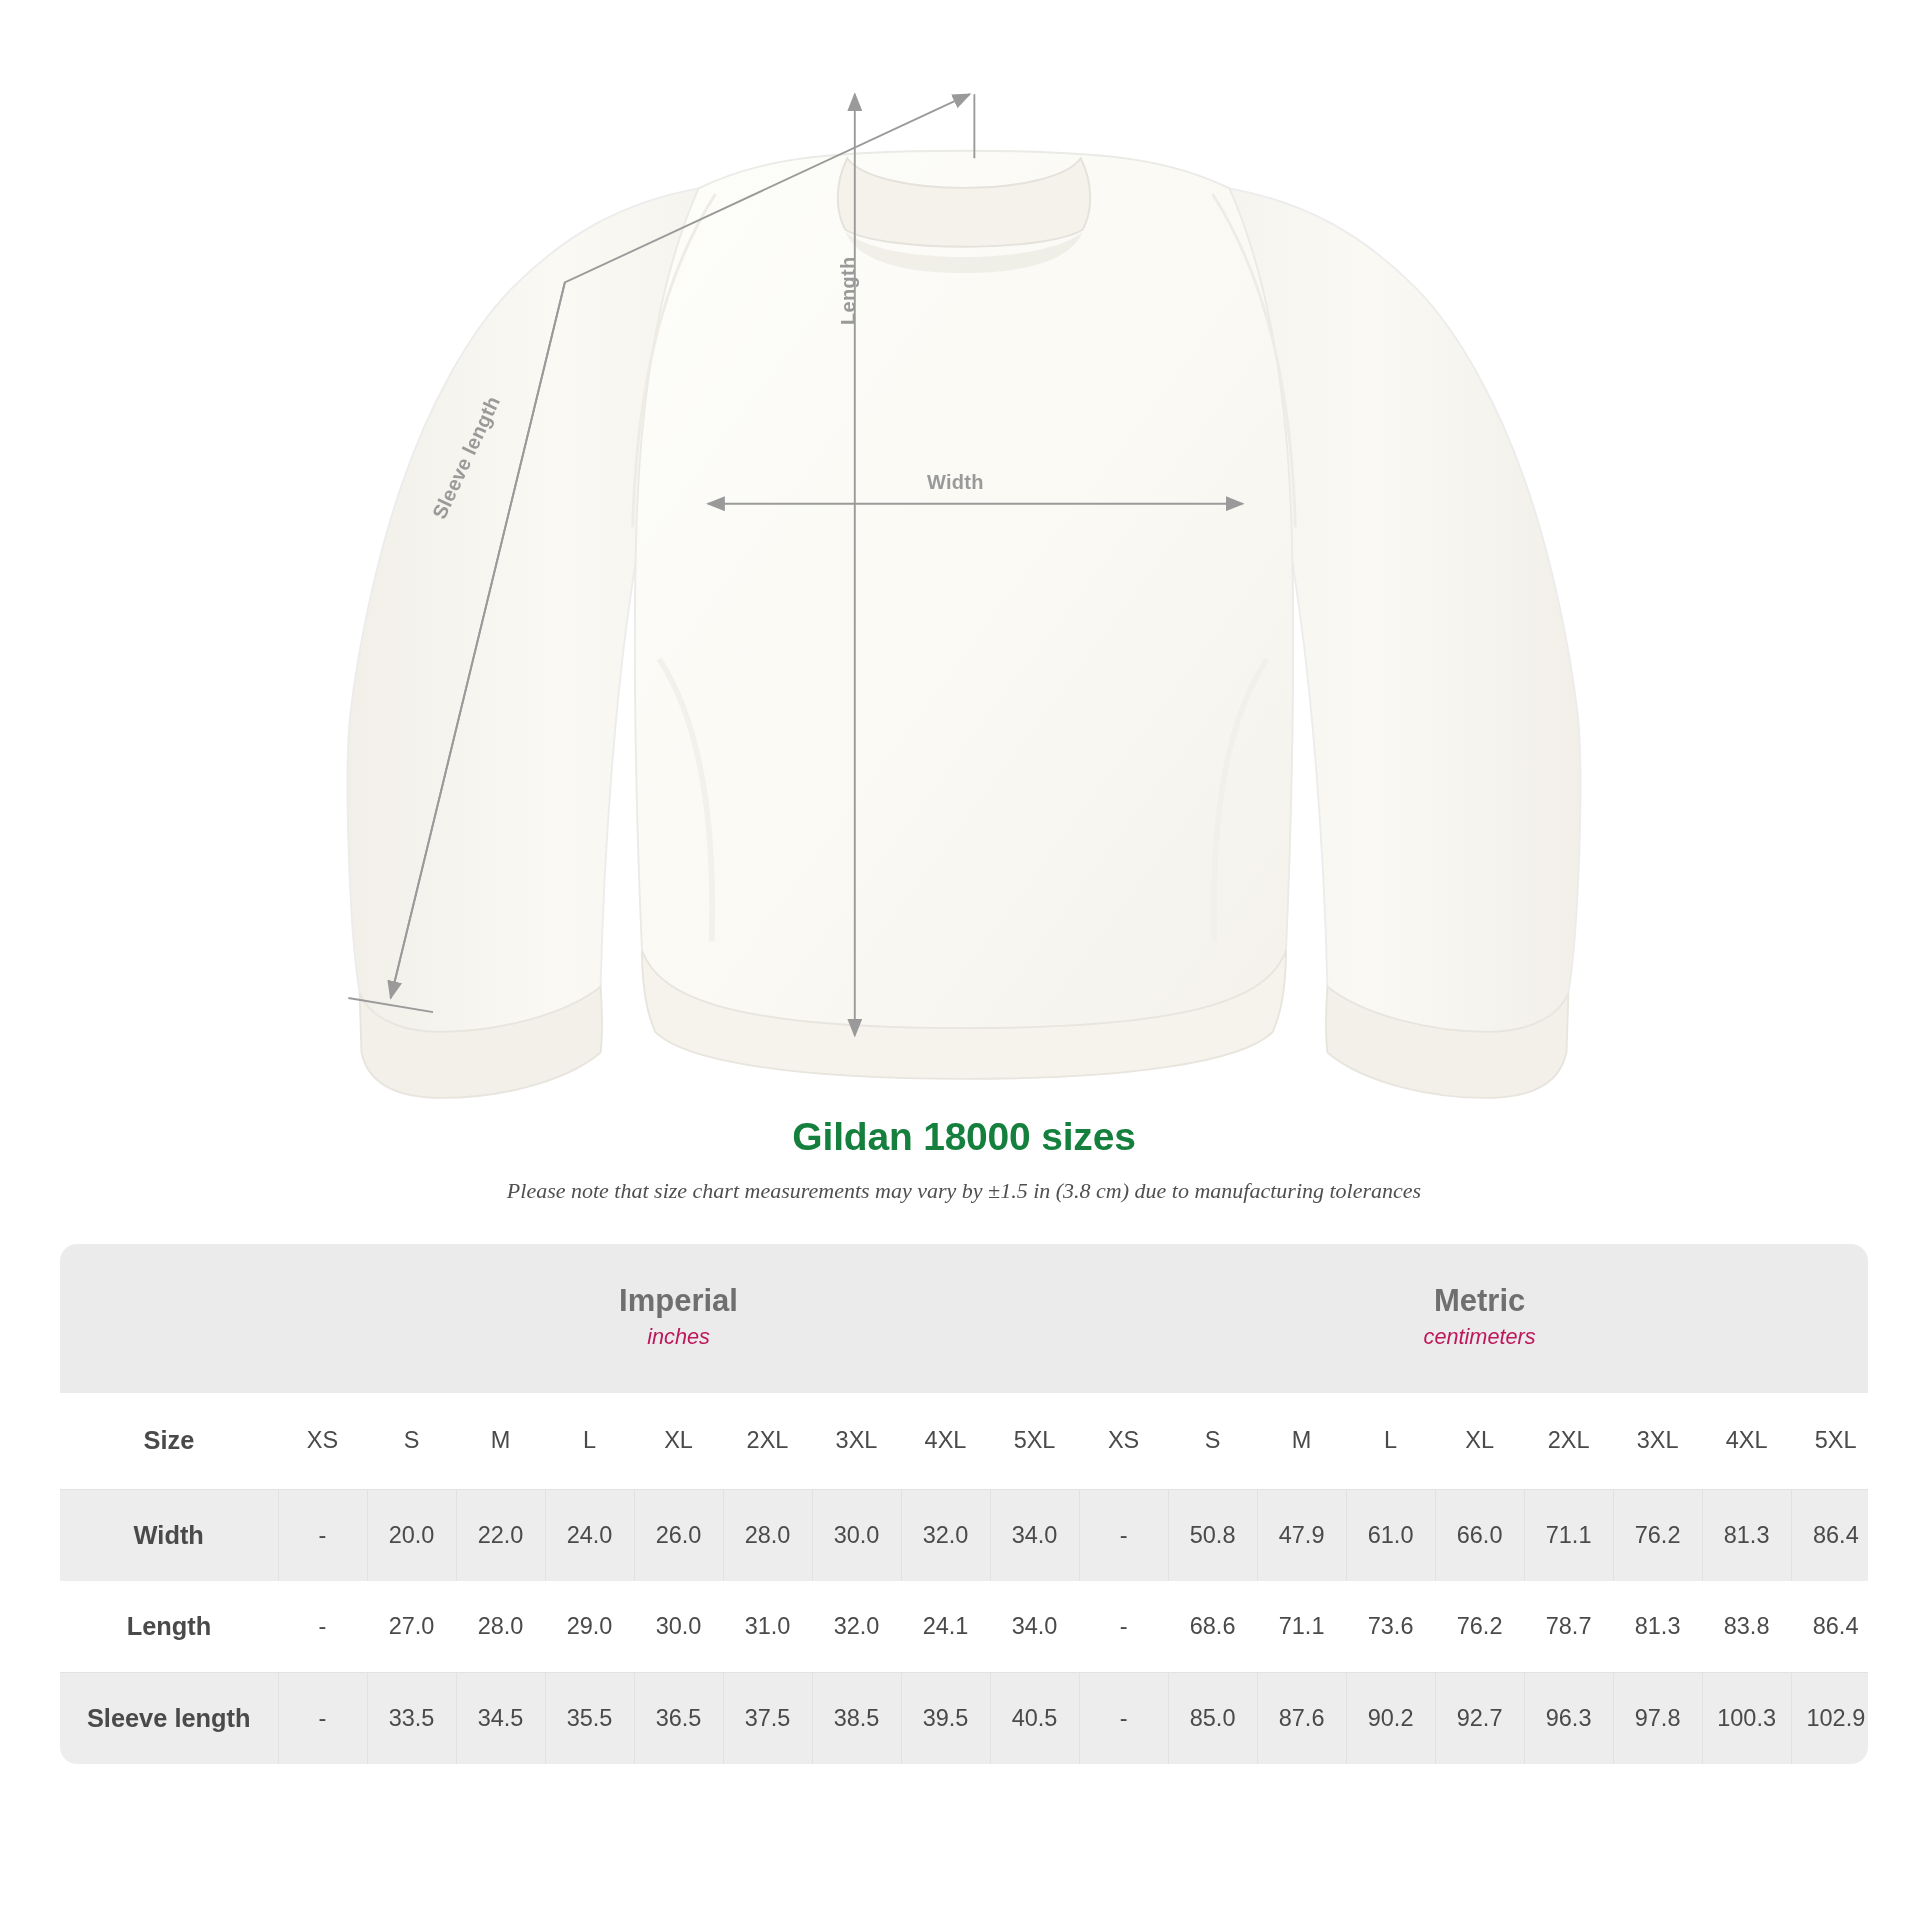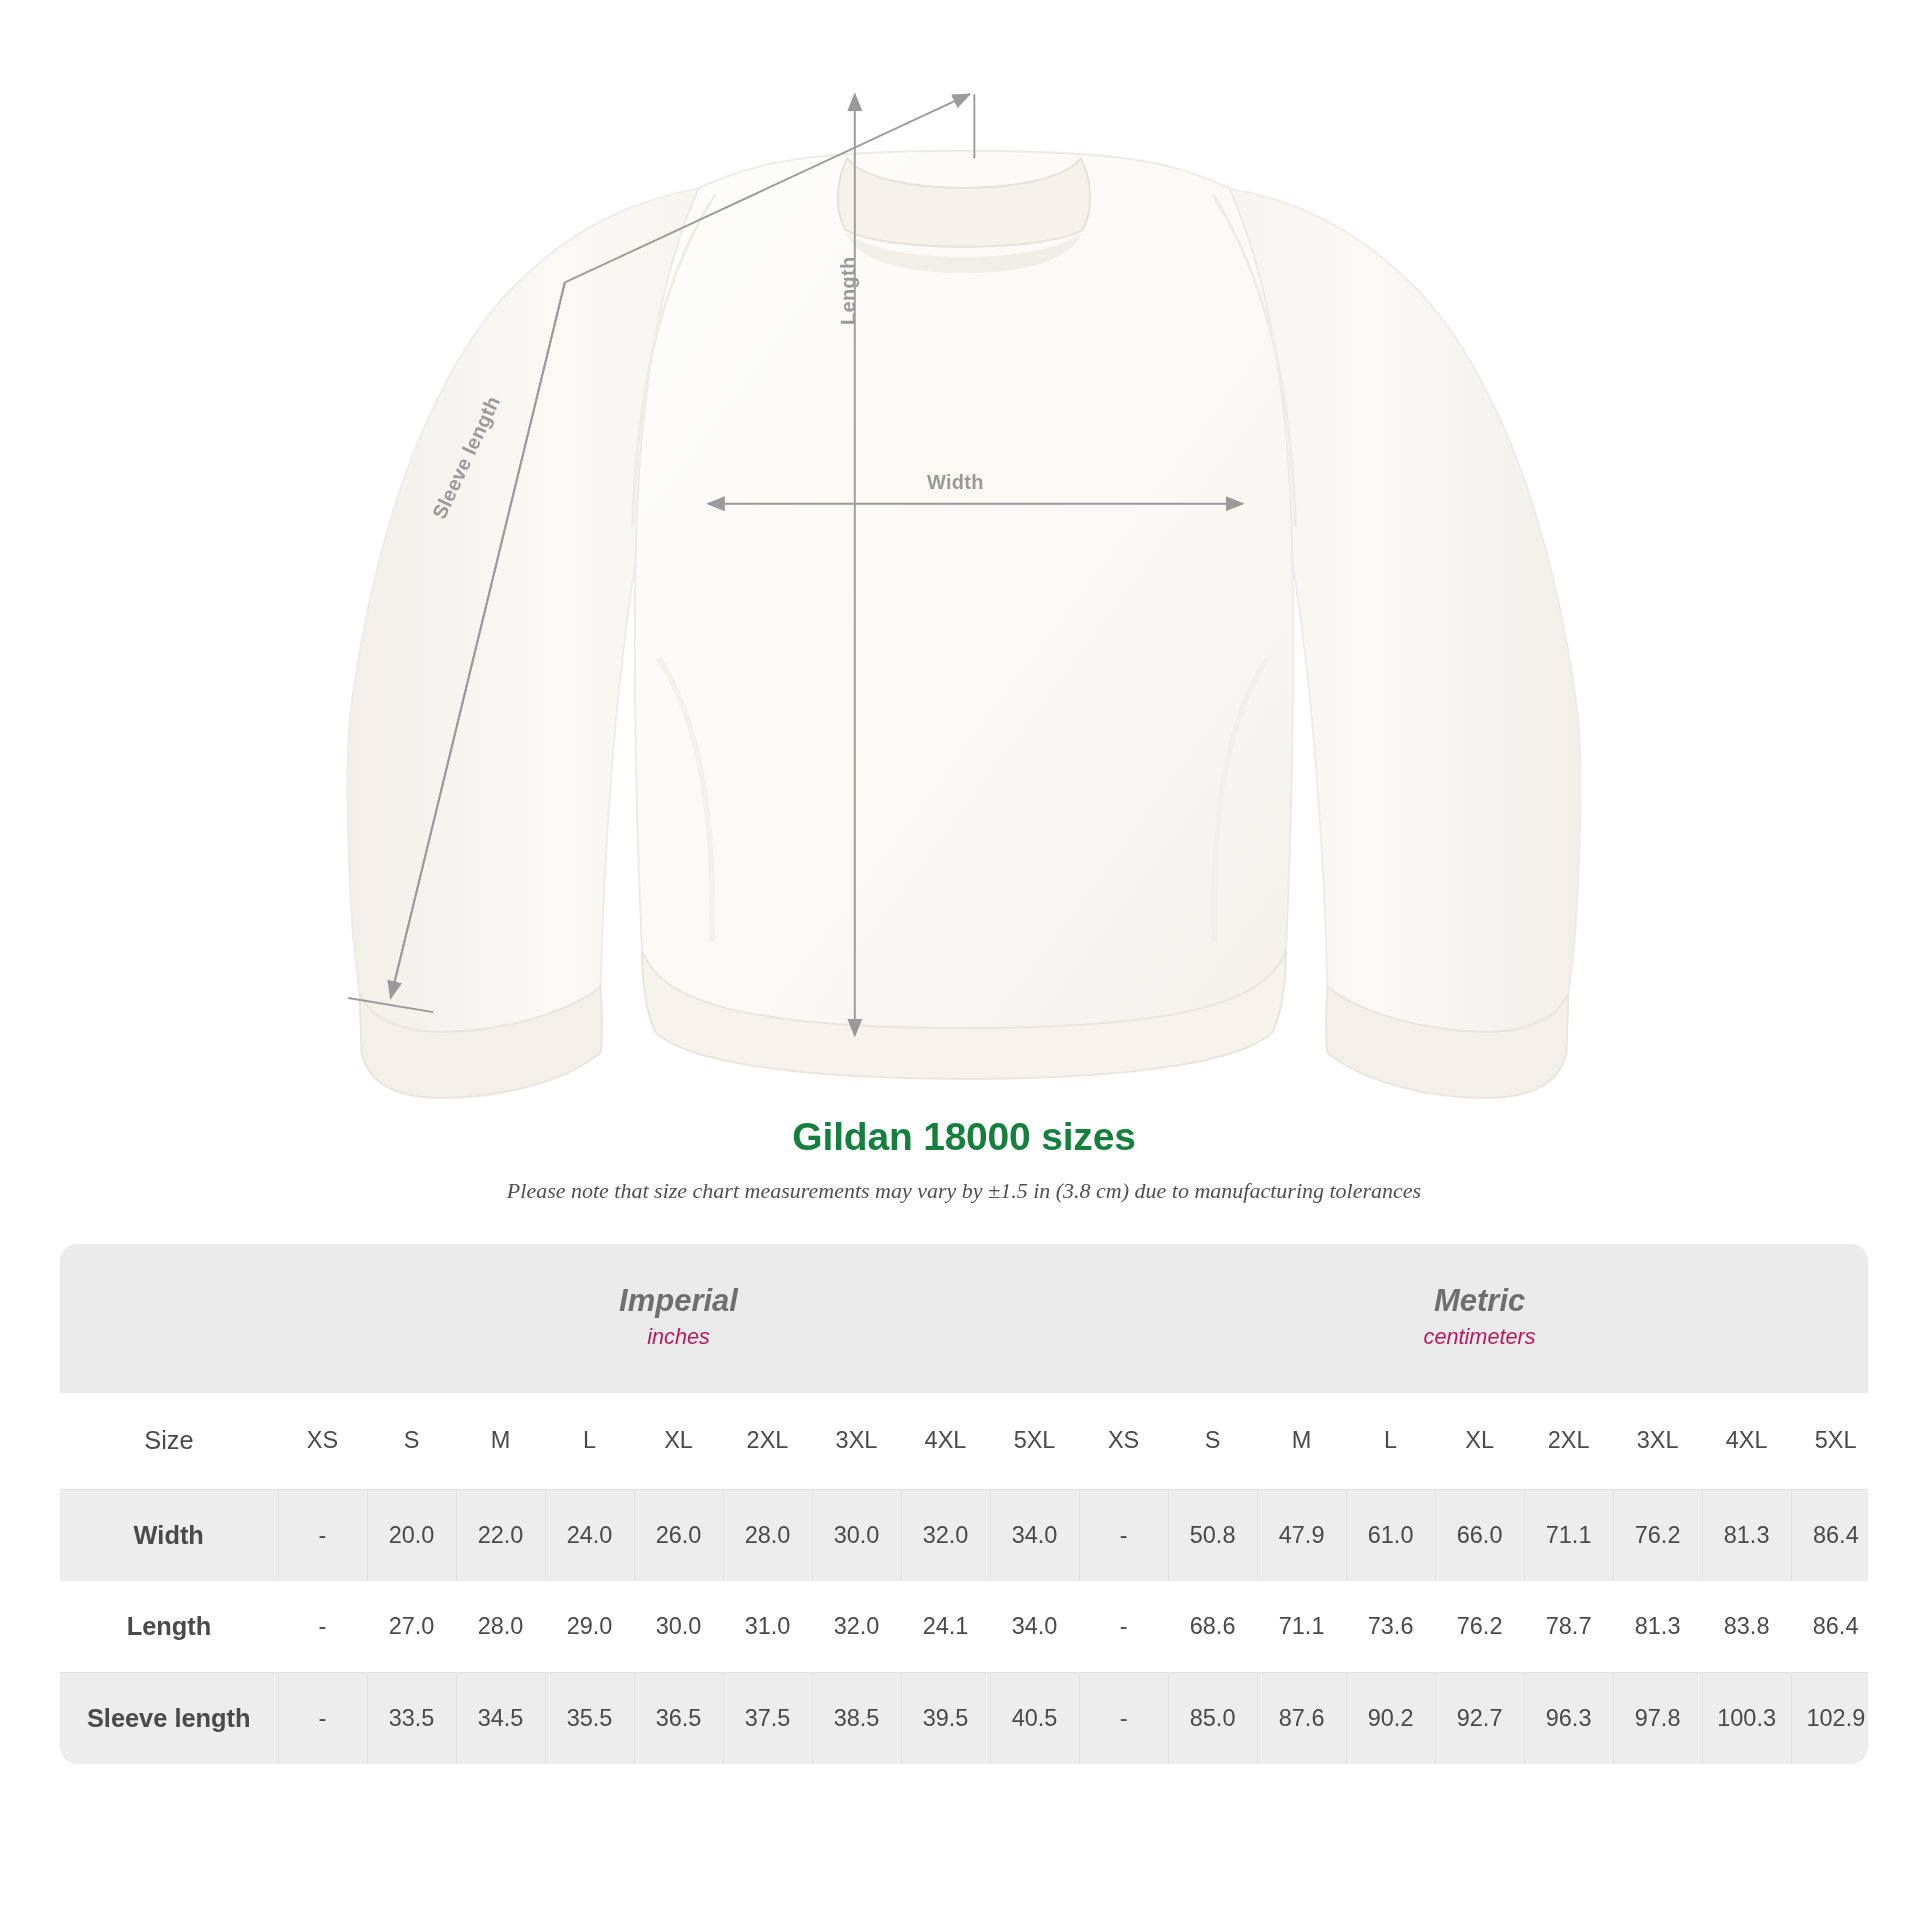--- a/index.html
+++ b/index.html
@@ -93,41 +93,40 @@
     font-size: 23.5px;
     color: #4a4a4a;
     border: 0;
   }
   .unit-head {
     background: #ebebeb;
     height: 149px;
   }
   .unit-head .unit-name {
     font-size: 31px;
-    font-style: italic;
     font-weight: bold;
     color: #6f6f6f;
     line-height: 1.25;
   }
   .unit-head .unit-sub {
     font-size: 21.7px;
     font-style: italic;
     color: #be185d;
     line-height: 1.6;
   }
   .hdr-row td {
     background: #ffffff;
     height: 94px;
     font-size: 24.5px;
     color: #4a4a4a;
     border-left: 0.9px solid #ededed;
   }
   .hdr-row td.rowlabel {
     border-left: 0;
-    font-weight: normal;
+    font-weight: bold;
     font-size: 25.4px;
   }
   .data-row td {
     height: 89px;
     border-left: 0.9px solid #ebebeb;
     border-top: 0.9px solid #ebebeb;
     font-size: 24.5px;
   }
   .data-row.shade td {
     background: #ededed;

